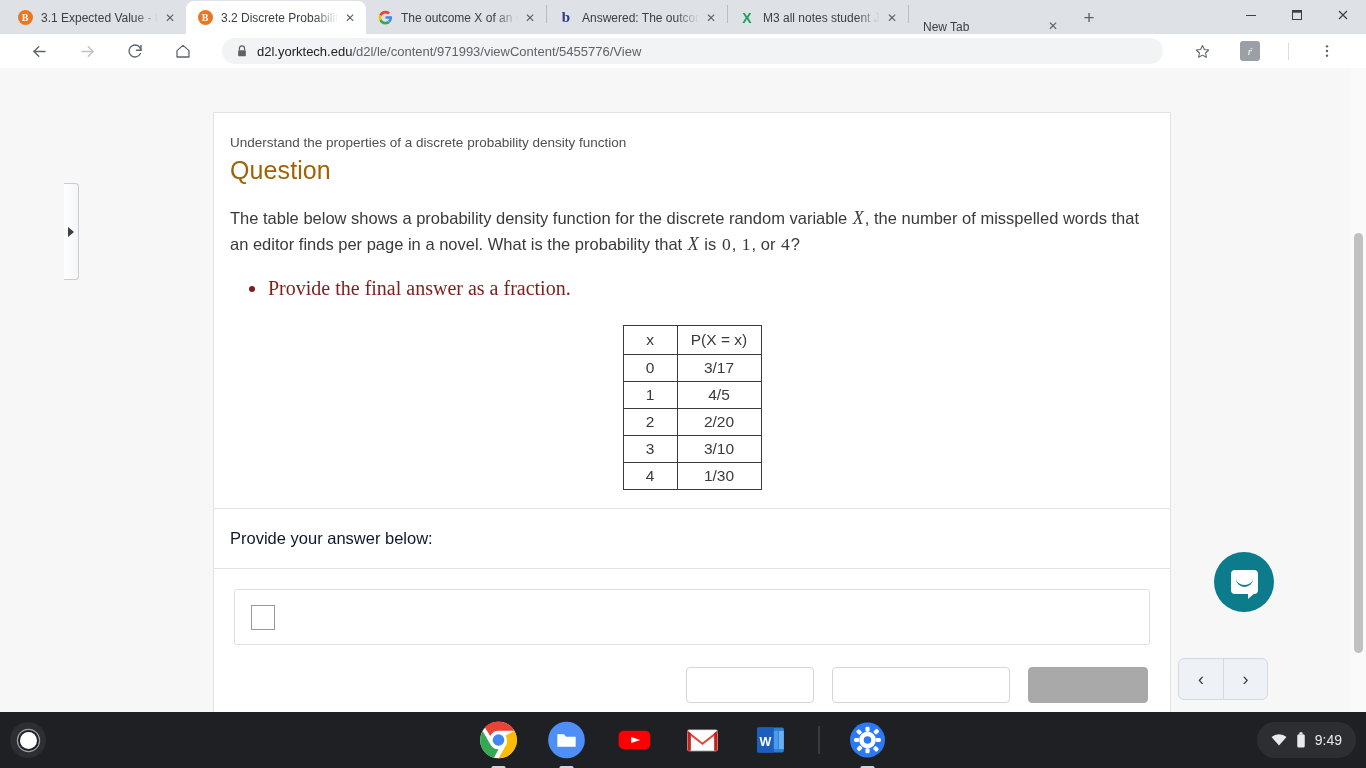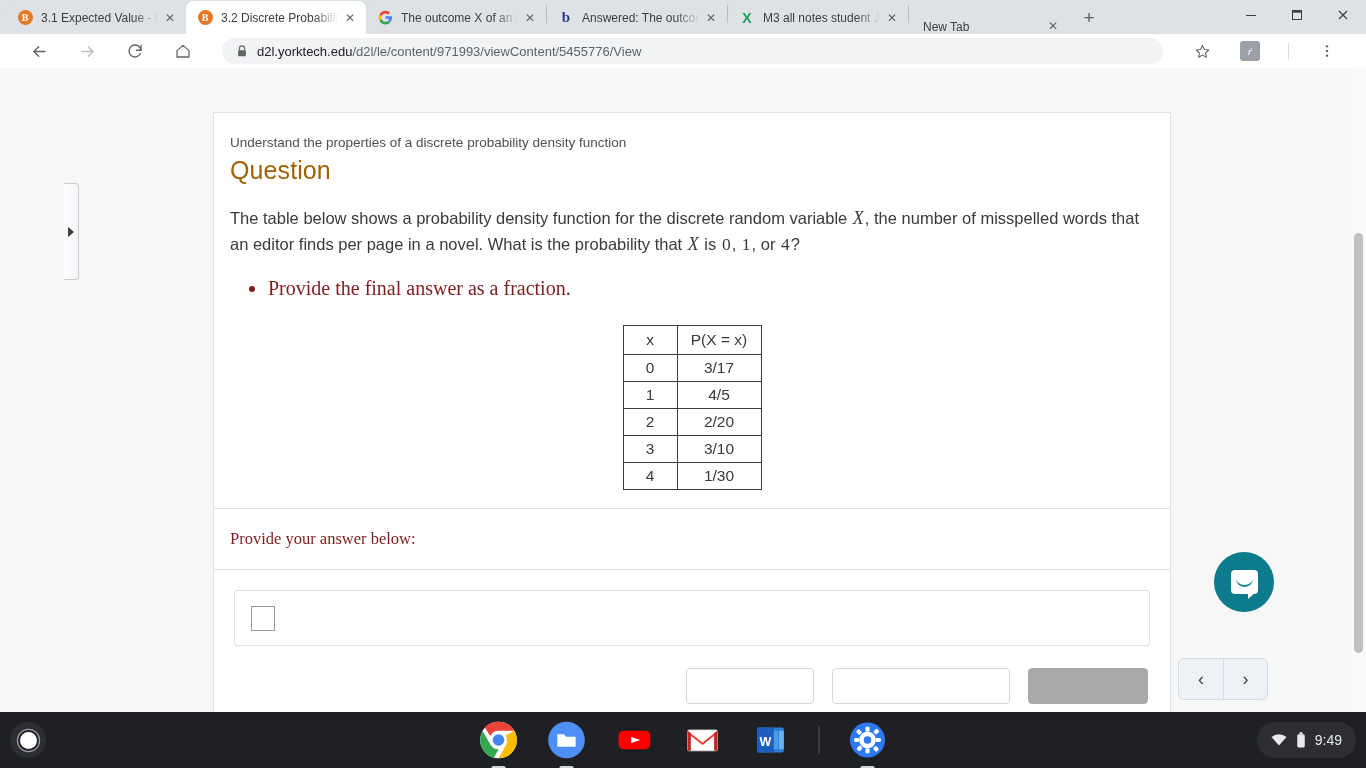--- a/index.html
+++ b/index.html
@@ -149,21 +149,21 @@
     font-weight: normal;
     font-size: 15.5px; color: #3a3a3a;
     text-align: center;
     padding: 4px 10px;
     min-width: 54px;
   }
   .pdf-table th { padding: 5px 10px; }
   .pdf-table td.pcol, .pdf-table th.pcol { min-width: 84px; }
 
   .card-divider { border-top: 1px solid #e3e3e3; }
-  .answer-prompt { padding: 20px 16px; font-size: 16.5px; color: #7f1d1d; font-family: Liberation Serif, serif; }
+  .answer-prompt { padding: 20px 16px; font-size: 16.5px; color: #0f172a; }
   .answer-area { padding: 20px 20px 0 20px; }
   .answer-box {
     height: 56px; border: 1px solid #e0e0e0; border-radius: 3px;
     background: #fff; display: flex; align-items: center; padding-left: 16px;
   }
   .answer-placeholder {
     width: 24px; height: 25px; border: 1.5px solid #9a9a9a; background: #fff;
   }
   .btn-row {
     display: flex; gap: 18px; justify-content: flex-end;

